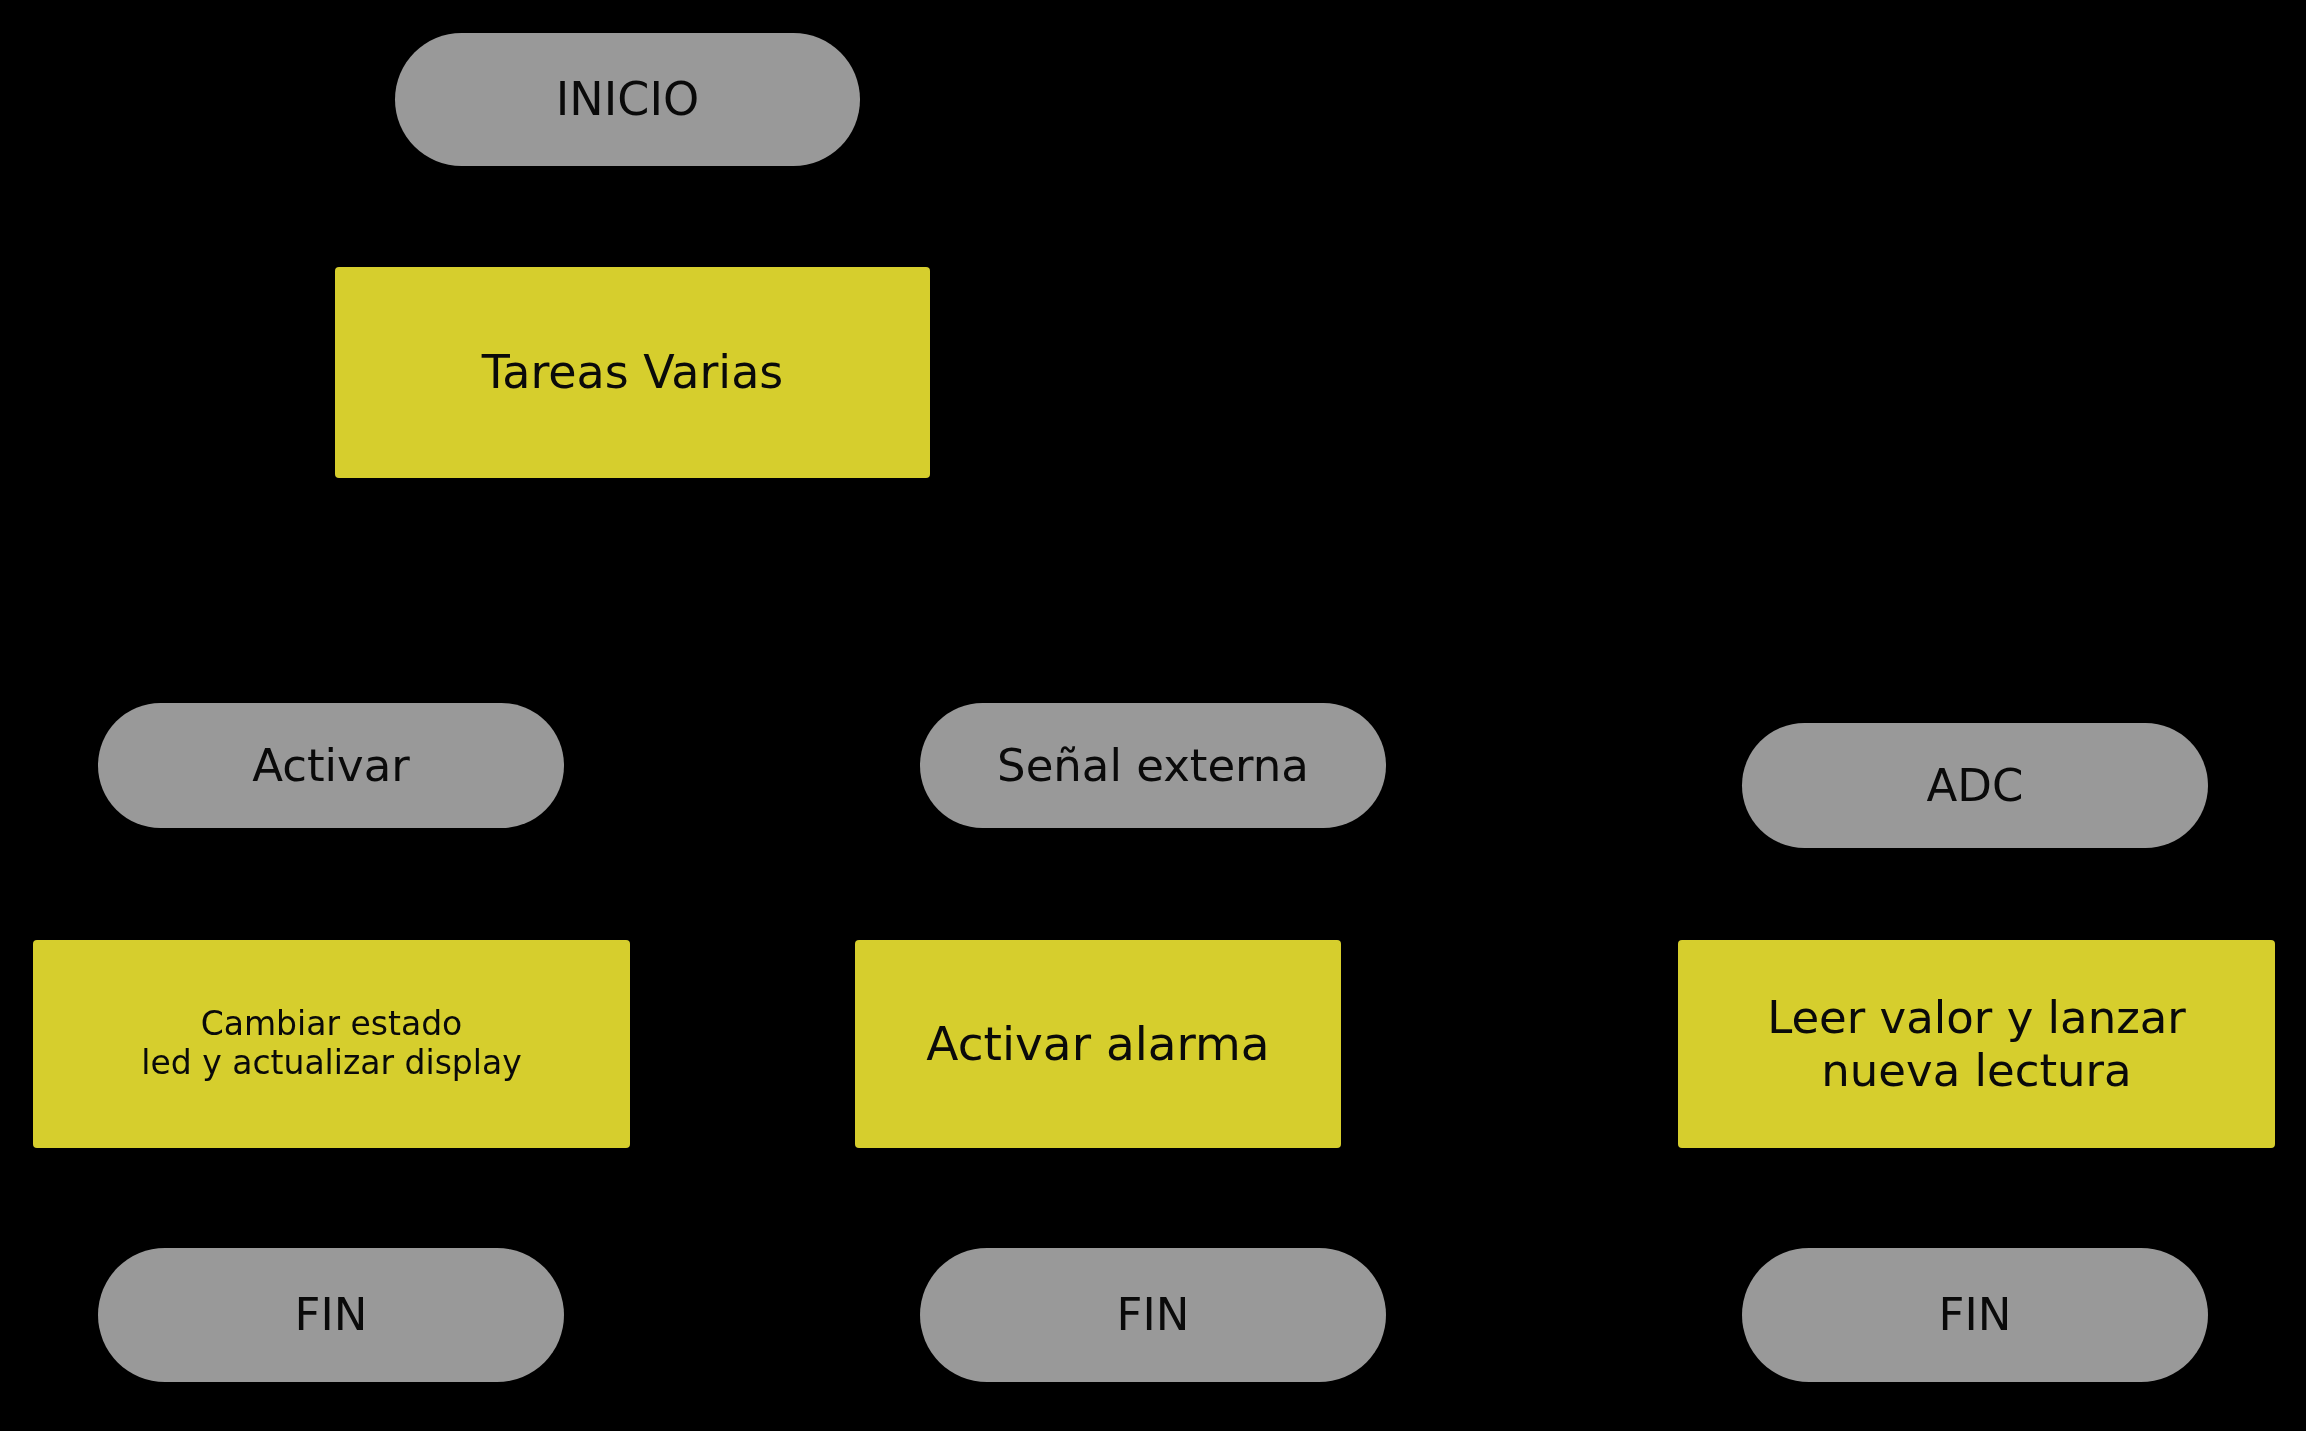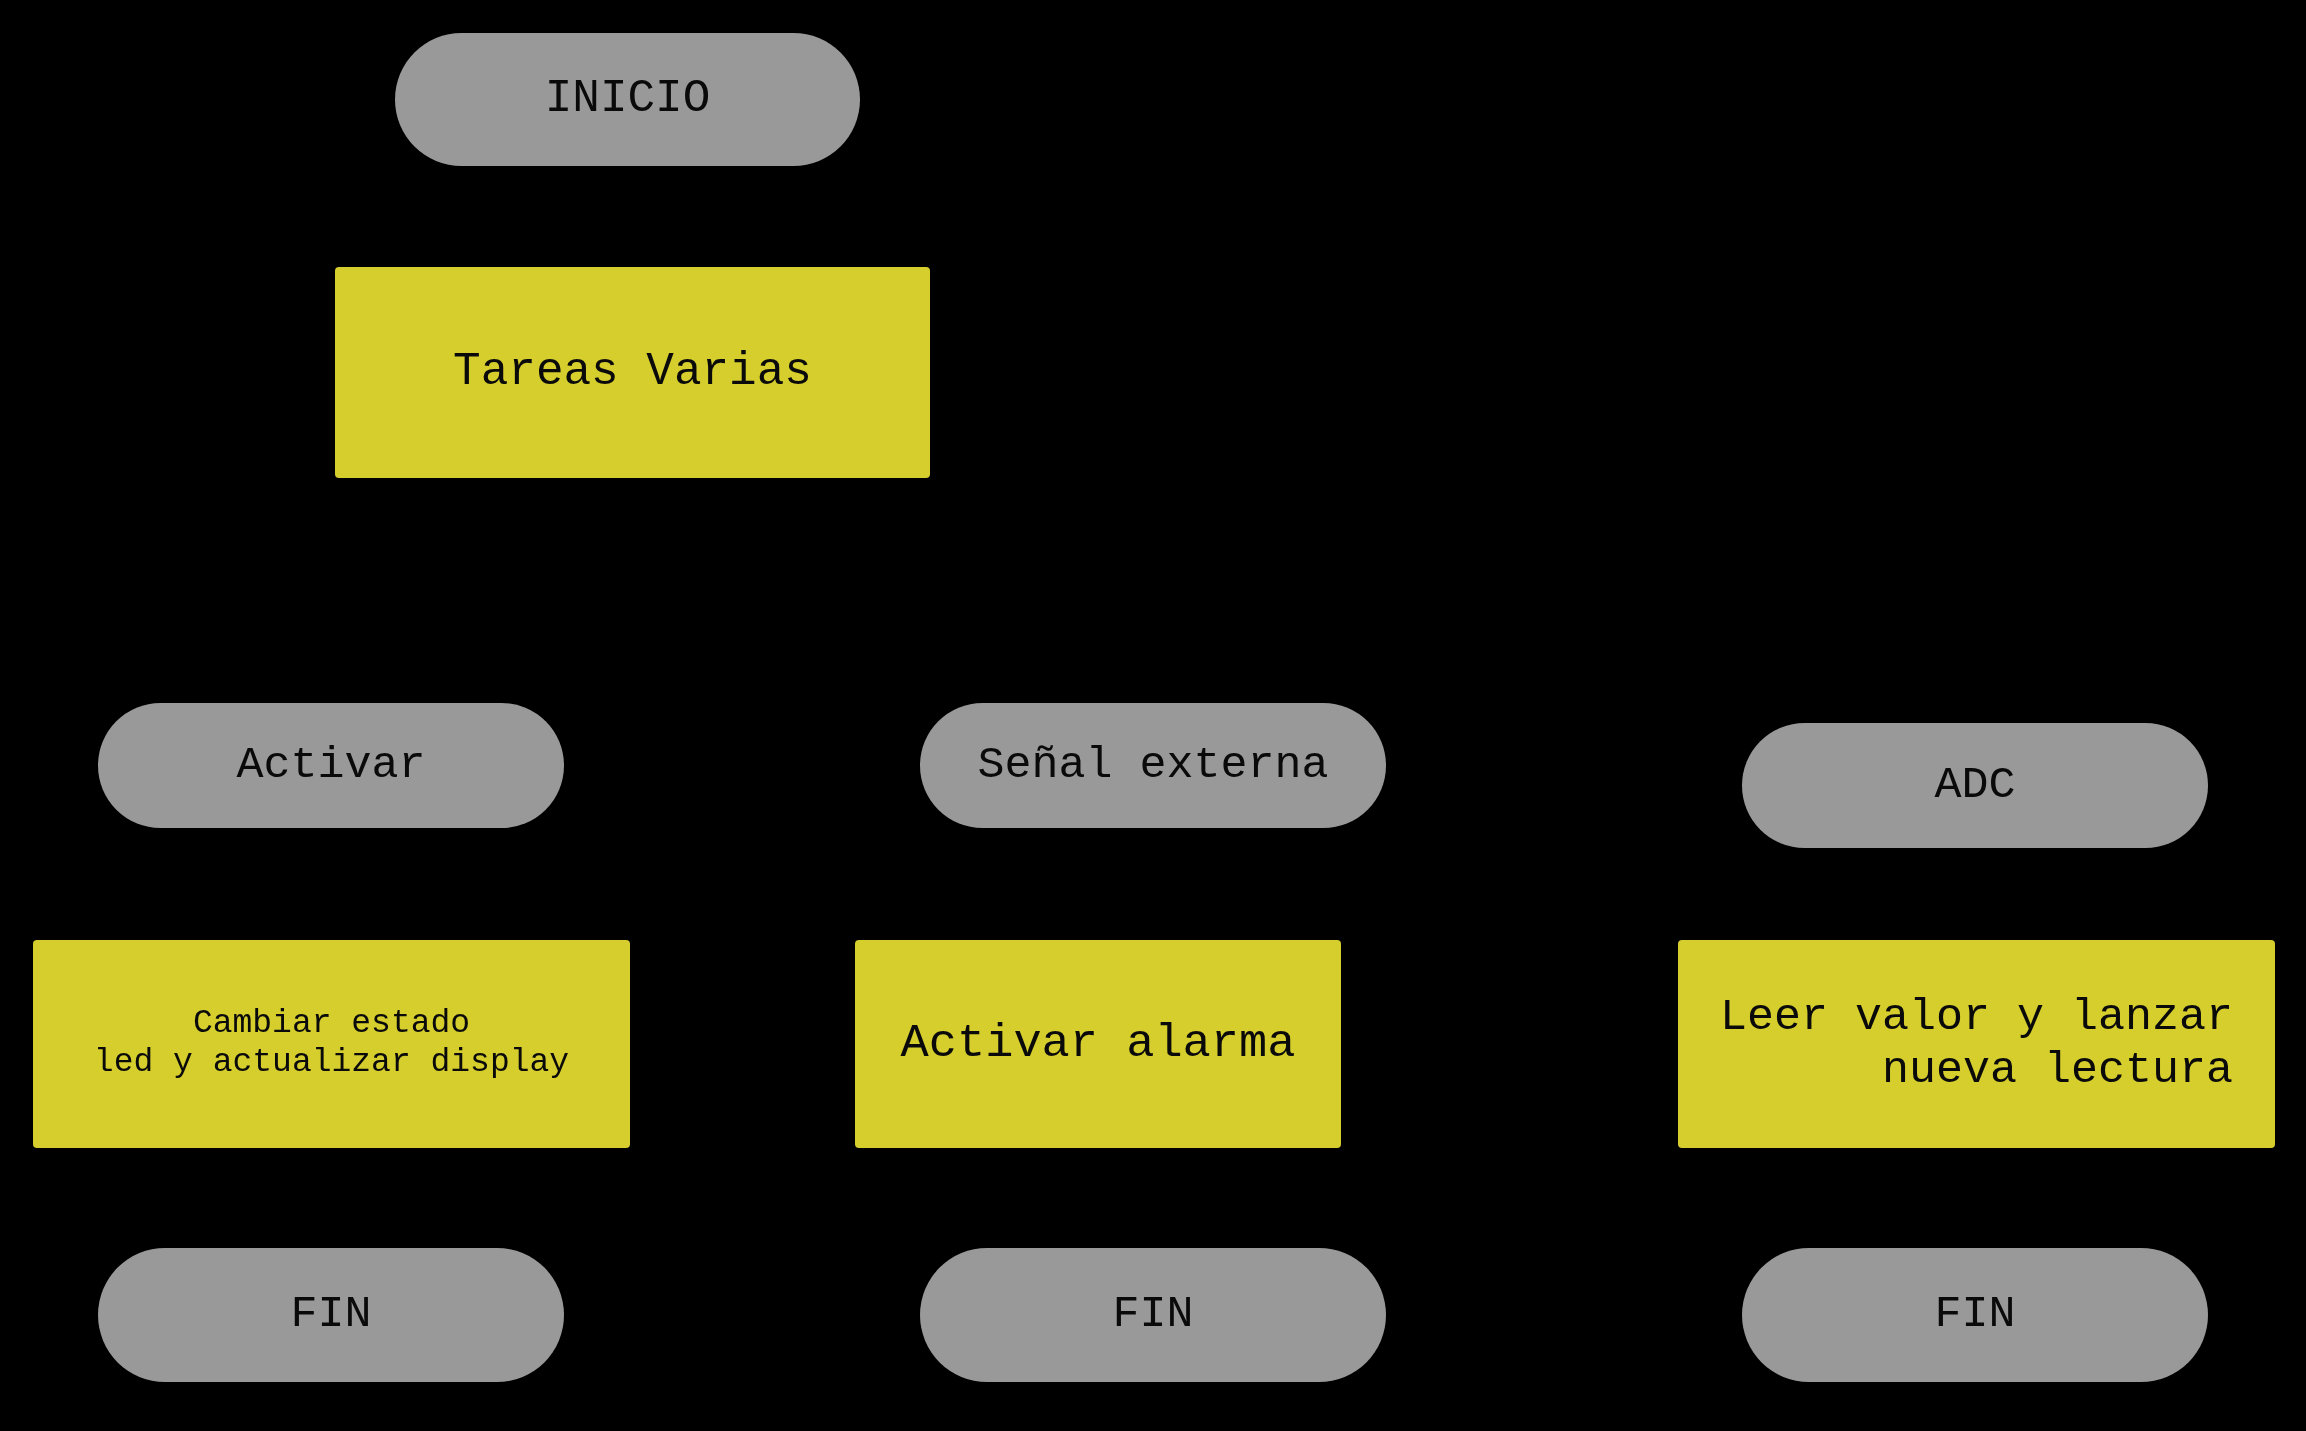--- a/index.html
+++ b/index.html
@@ -19,21 +19,20 @@
     position: absolute;
     box-sizing: border-box;
     display: flex;
     align-items: center;
     justify-content: center;
     text-align: center;
     color: #0a0a0a;
     line-height: 1.18;
     white-space: pre-line;
     overflow: hidden;
-    font-family: Liberation Mono, monospace;
   }
   .pill {
     background: #999999;
     border-radius: 9999px;
   }
   .process {
     background: #d6ce2d;
     border-radius: 4px;
   }
   
@@ -64,21 +63,20 @@
     left: 33px; top: 940px; width: 597px; height: 208px;
     font-size: 33px;
   }
   #n-act-alarma {
     left: 855px; top: 940px; width: 486px; height: 208px;
     font-size: 47px;
   }
   #n-act-adc {
     left: 1678px; top: 940px; width: 597px; height: 208px;
     font-size: 45px;
-    text-align: right;
   }
   
   #n-fin-1 {
     left: 98px; top: 1248px; width: 466px; height: 134px;
     font-size: 45px;
   }
   #n-fin-2 {
     left: 920px; top: 1248px; width: 466px; height: 134px;
     font-size: 45px;
   }

